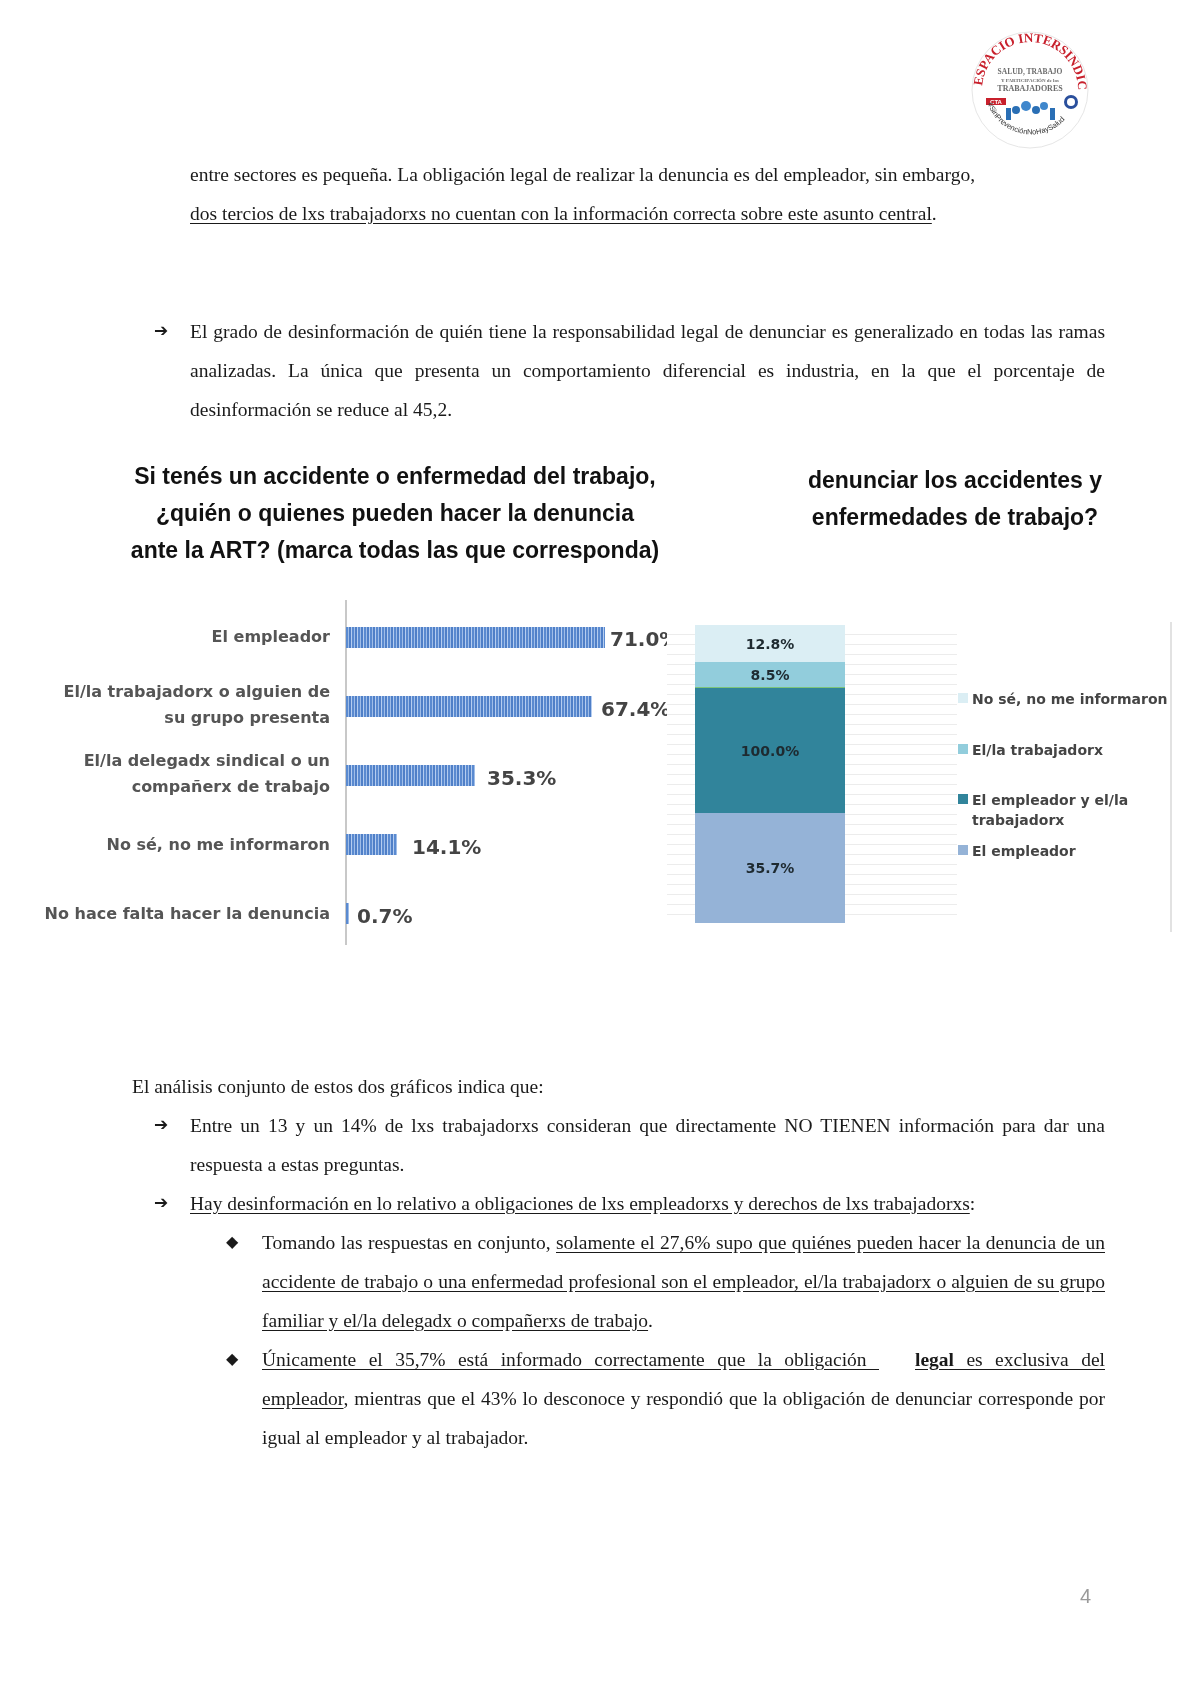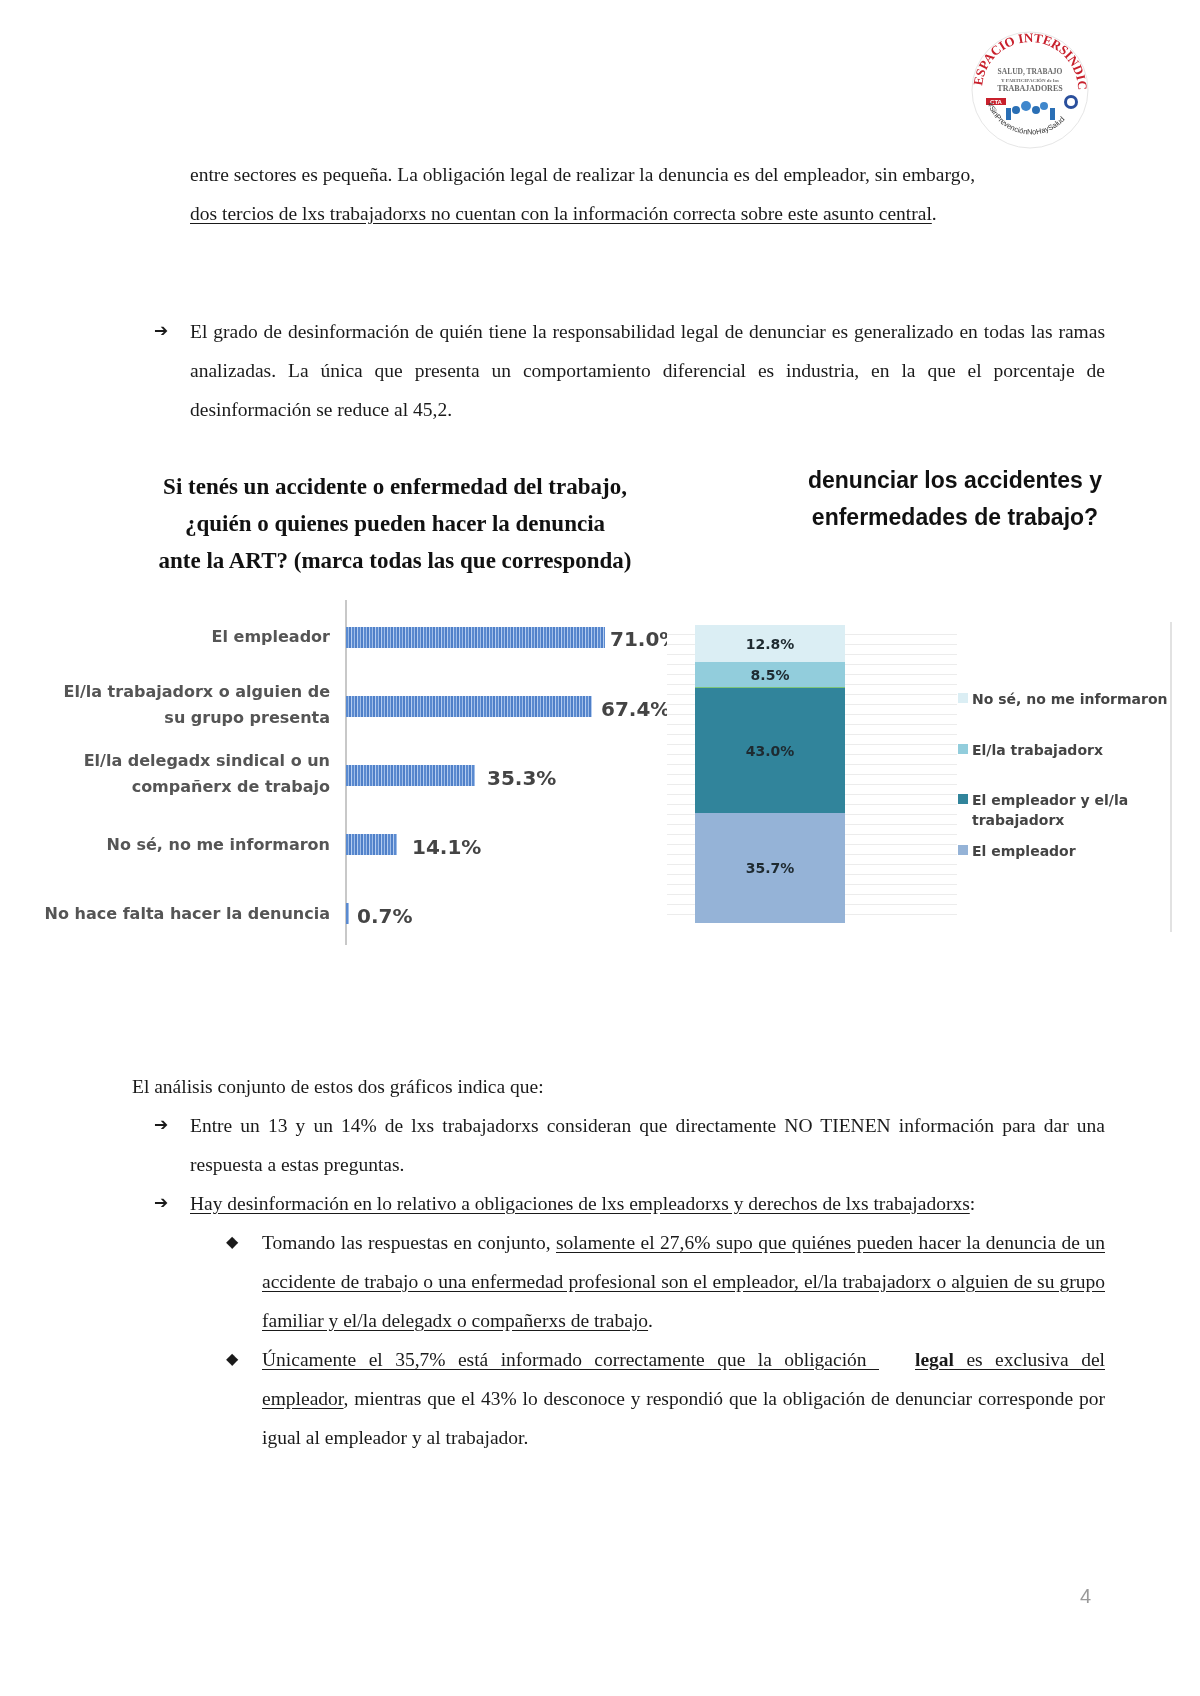--- a/index.html
+++ b/index.html
@@ -64,21 +64,21 @@
 </div>
 
 <div class="abs para" style="left:190px; top:155px; width:915px;">
   <div style="white-space:nowrap;">entre sectores es pequeña. La obligación legal de realizar la denuncia es del empleador, sin embargo,</div>
   <div style="white-space:nowrap;"><span class="u">dos tercios de lxs trabajadorxs no cuentan con la información correcta sobre este asunto central</span><span>.</span></div>
 </div>
 
 <span class="arrow" style="left:154px; top:320px;">➔</span>
 <div class="abs para justify" style="left:190px; top:312px; width:915px;">El grado de desinformación de quién tiene la responsabilidad legal de denunciar es generalizado en todas las ramas analizadas. La única que presenta un comportamiento diferencial es industria, en la que el porcentaje de desinformación se reduce al 45,2.</div>
 
-<div class="abs ctitle" style="left:105px; top:468px; width:580px;font-family:Liberation Serif, serif;">
+<div class="abs ctitle" style="left:105px; top:458px; width:580px;">
   <div>Si tenés un accidente o enfermedad del trabajo,</div>
   <div>¿quién o quienes pueden hacer la denuncia</div>
   <div>ante la ART? (marca todas las que corresponda)</div>
 </div>
 <div class="abs ctitle" style="left:745px; top:462px; width:420px;">
   <div>denunciar los accidentes y</div>
   <div>enfermedades de trabajo?</div>
 </div>
 
 <div class="abs bar-axis"></div>
@@ -111,21 +111,21 @@
 
 <div class="abs bar-label" style="top:901px;">
   <div>No hace falta hacer la denuncia</div>
 </div>
 <div class="abs bar" style="top:903px; width:3px;"></div>
 <div class="abs bar-val" style="left:357px; top:904px;">0.7%</div>
 
 <div class="abs stack-grid"></div>
 <div class="abs seg" style="top:625px; height:37px; background:#dbeef4;">12.8%</div>
 <div class="abs seg" style="top:662px; height:25px; background:#92cddc;">8.5%</div>
-<div class="abs seg" style="top:687px; height:125px; background:#31849b; border-top:1px solid #7cc47a; border-bottom:1px solid #7cc47a;">43.0%</div>
+<div class="abs seg" style="top:687px; height:125px; background:#31849b; border-top:1px solid #7cc47a; border-bottom:1px solid #7cc47a;">100.0%</div>
 <div class="abs seg" style="top:813px; height:110px; background:#95b3d7;">35.7%</div>
 
 <div class="abs legend-item" style="left:958px; top:689px; width:210px; height:20px;">
   <span class="swatch" style="background:#dbeef4;"></span>
   <span class="legend-text">No sé, no me informaron</span>
 </div>
 <div class="abs legend-item" style="left:958px; top:740px; width:210px; height:20px;">
   <span class="swatch" style="background:#92cddc;"></span>
   <span class="legend-text">El/la trabajadorx</span>
 </div>

